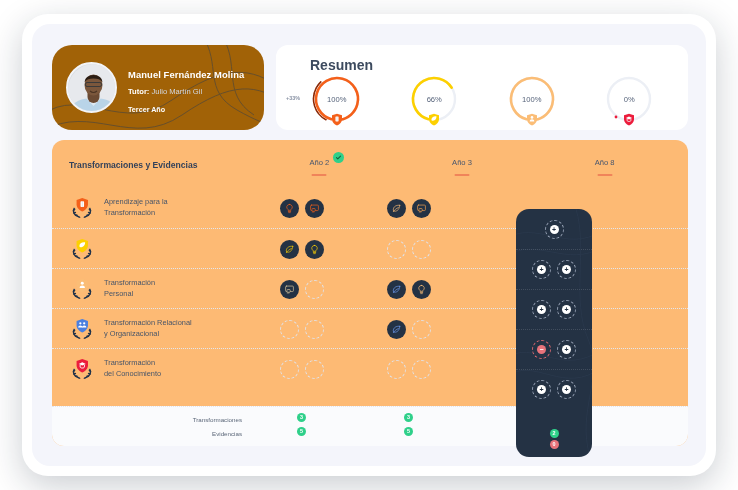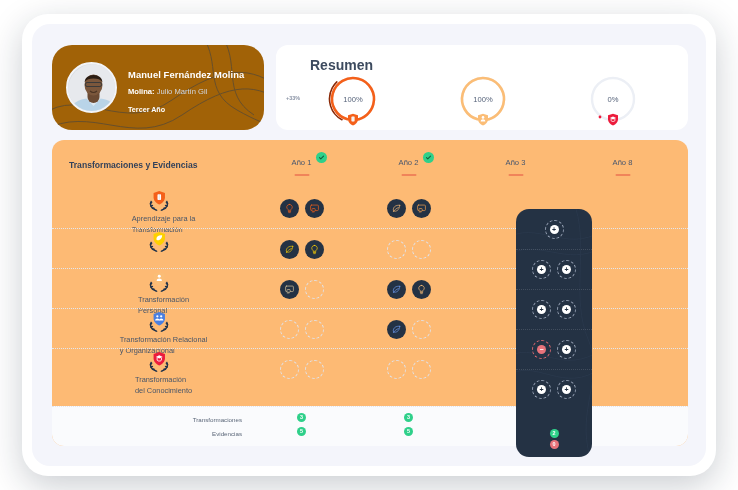--- a/index.html
+++ b/index.html
@@ -124,21 +124,21 @@
     background: #2fd08a;
     display: flex; align-items: center; justify-content: center;
   }
   .ycheck svg { display: block; }
 
   
   .rows { position: absolute; left: 0; top: 48px; width: 636px; }
   .row { position: relative; height: 40px; }
   .row + .row { border-top: 1px dotted #e3e6ee; }
 
-  .rlabel { position: absolute; left: 17px; top: 0; width: 180px; height: 40px; display: flex; align-items: center; flex-direction: column; }
+  .rlabel { position: absolute; left: 17px; top: 0; width: 180px; height: 40px; display: flex; align-items: center; }
   .rbadge { width: 26px; height: 26px; flex: none; }
   .rbadge svg { display: block; }
   .rtext {
     margin-left: 9px;
     font-size: 7.4px; color: #475569; line-height: 1.45;
     white-space: pre-line;
   }
 
   .rcols { position: absolute; left: 196px; top: 0; width: 428px; height: 40px; display: flex; }
   .rcol { flex: 1; position: relative; display: flex; align-items: center; justify-content: center; gap: 6px; }
@@ -241,21 +241,21 @@
               <path d="M18 34 l7.5 8 7.5-8 -3-4 h-9 Z" fill="#dfe9f2"></path>
               <path d="M19.5 26 h12 v7 a6 6 0 0 1 -12 0 Z" fill="#6b4a33"></path>
               <ellipse cx="25.5" cy="21" rx="9" ry="10.5" fill="#7b573c"></ellipse>
               <path d="M16.5 18 a9 7 0 0 1 18 0 a10 6 0 0 0 -18 0 Z" fill="#2b1d14"></path>
               <rect x="17.5" y="18.5" width="16" height="4" rx="1.6" fill="none" stroke="#3a3a3a" stroke-width="1"></rect>
               <path d="M22 27 q3.5 3 7 0" fill="none" stroke="#4a3323" stroke-width="1.1"></path>
             </g>
           </svg>
         </div>
         <div class="pname">Manuel Fernández Molina</div>
-        <div class="ptutor"><b>Molina:</b> <span>Julio Martín Gil</span></div>
+        <div class="ptutor"><b>Tutor:</b> <span>Julio Martín Gil</span></div>
         <div class="pyear">Tercer Año</div>
       </div>
 
       <div class="resumen">
         <div class="resumen-title">Resumen</div>
         <div class="gauges" id="gauges">
             <div class="gcell">
               <div class="gdelta">+33%</div>
               <div class="gwrap">
                 <svg viewBox="0 0 52 52" width="52" height="52">
@@ -270,20 +270,35 @@
                     <rect x="9.5" y="7" width="5" height="8" rx="1" fill="#ffffff"></rect>
                     <path d="M12 7v8" stroke="#00000033" stroke-width=".8"></path>
                   </svg>
                 </div>
               </div>
             </div>
             <div class="gcell">
               <div class="gwrap">
                 <svg viewBox="0 0 52 52" width="52" height="52">
                   <circle cx="26" cy="26" r="21" fill="none" stroke="#eceff5" stroke-width="2.4"></circle>
+                  <circle cx="26" cy="26" r="21" fill="none" stroke="#fdd000" stroke-width="2.6" stroke-linecap="round" stroke-dasharray="81.0 999" transform="rotate(105 26 26)"></circle>
+                </svg>
+                <div class="gpct">66%</div>
+                <div class="gshield">
+                  <svg viewBox="0 0 24 24" width="15" height="15">
+                    <path d="M12 2.6l8 2.6v6.2c0 4.6-3.4 8.4-8 10.1-4.6-1.7-8-5.5-8-10.1V5.2z" fill="#fdd000"></path>
+                    <path d="M16 7c0 4.5-3 7-6.5 7-1 0-1.6-.6-1.6-1.6C7.9 8.6 11.5 6.4 16 7z" fill="#ffffff"></path>
+                  </svg>
+                </div>
+              </div>
+            </div>
+            <div class="gcell">
+              <div class="gwrap">
+                <svg viewBox="0 0 52 52" width="52" height="52">
+                  <circle cx="26" cy="26" r="21" fill="none" stroke="#eceff5" stroke-width="2.4"></circle>
                   <circle cx="26" cy="26" r="21" fill="none" stroke="#fbbd76" stroke-width="2.6" stroke-linecap="round" stroke-dasharray="122.7 999" transform="rotate(105 26 26)"></circle>
                 </svg>
                 <div class="gpct">100%</div>
                 <div class="gshield">
                   <svg viewBox="0 0 24 24" width="15" height="15">
                     <path d="M12 2.6l8 2.6v6.2c0 4.6-3.4 8.4-8 10.1-4.6-1.7-8-5.5-8-10.1V5.2z" fill="#fbbd76"></path>
                     <circle cx="12" cy="8.6" r="2.1" fill="#ffffff"></circle>
                     <path d="M8.3 15c0-2.2 1.7-3.3 3.7-3.3S15.7 12.8 15.7 15z" fill="#ffffff"></path>
                   </svg>
                 </div>
@@ -306,29 +321,20 @@
               </div>
             </div>
           </div>
       </div>
     </div>
 
     <div class="card">
       <div class="card-title">Transformaciones y Evidencias</div>
 
       <div class="years" id="years">
-          <div class="ycell">
-            <div class="ylabel">Año 1</div>
-            <div class="ycheck">
-              <svg viewBox="0 0 12 12" width="7" height="7">
-                <path d="M2.5 6.2l2.3 2.3 4.7-5" fill="none" stroke="#13603d" stroke-width="1.8" stroke-linecap="round" stroke-linejoin="round"></path>
-              </svg>
-            </div>
-            <div class="ybar"></div>
-          </div>
           <div class="ycell">
             <div class="ylabel">Año 2</div>
             <div class="ycheck">
               <svg viewBox="0 0 12 12" width="7" height="7">
                 <path d="M2.5 6.2l2.3 2.3 4.7-5" fill="none" stroke="#13603d" stroke-width="1.8" stroke-linecap="round" stroke-linejoin="round"></path>
               </svg>
             </div>
             <div class="ybar"></div>
           </div>
           <div class="ycell">

